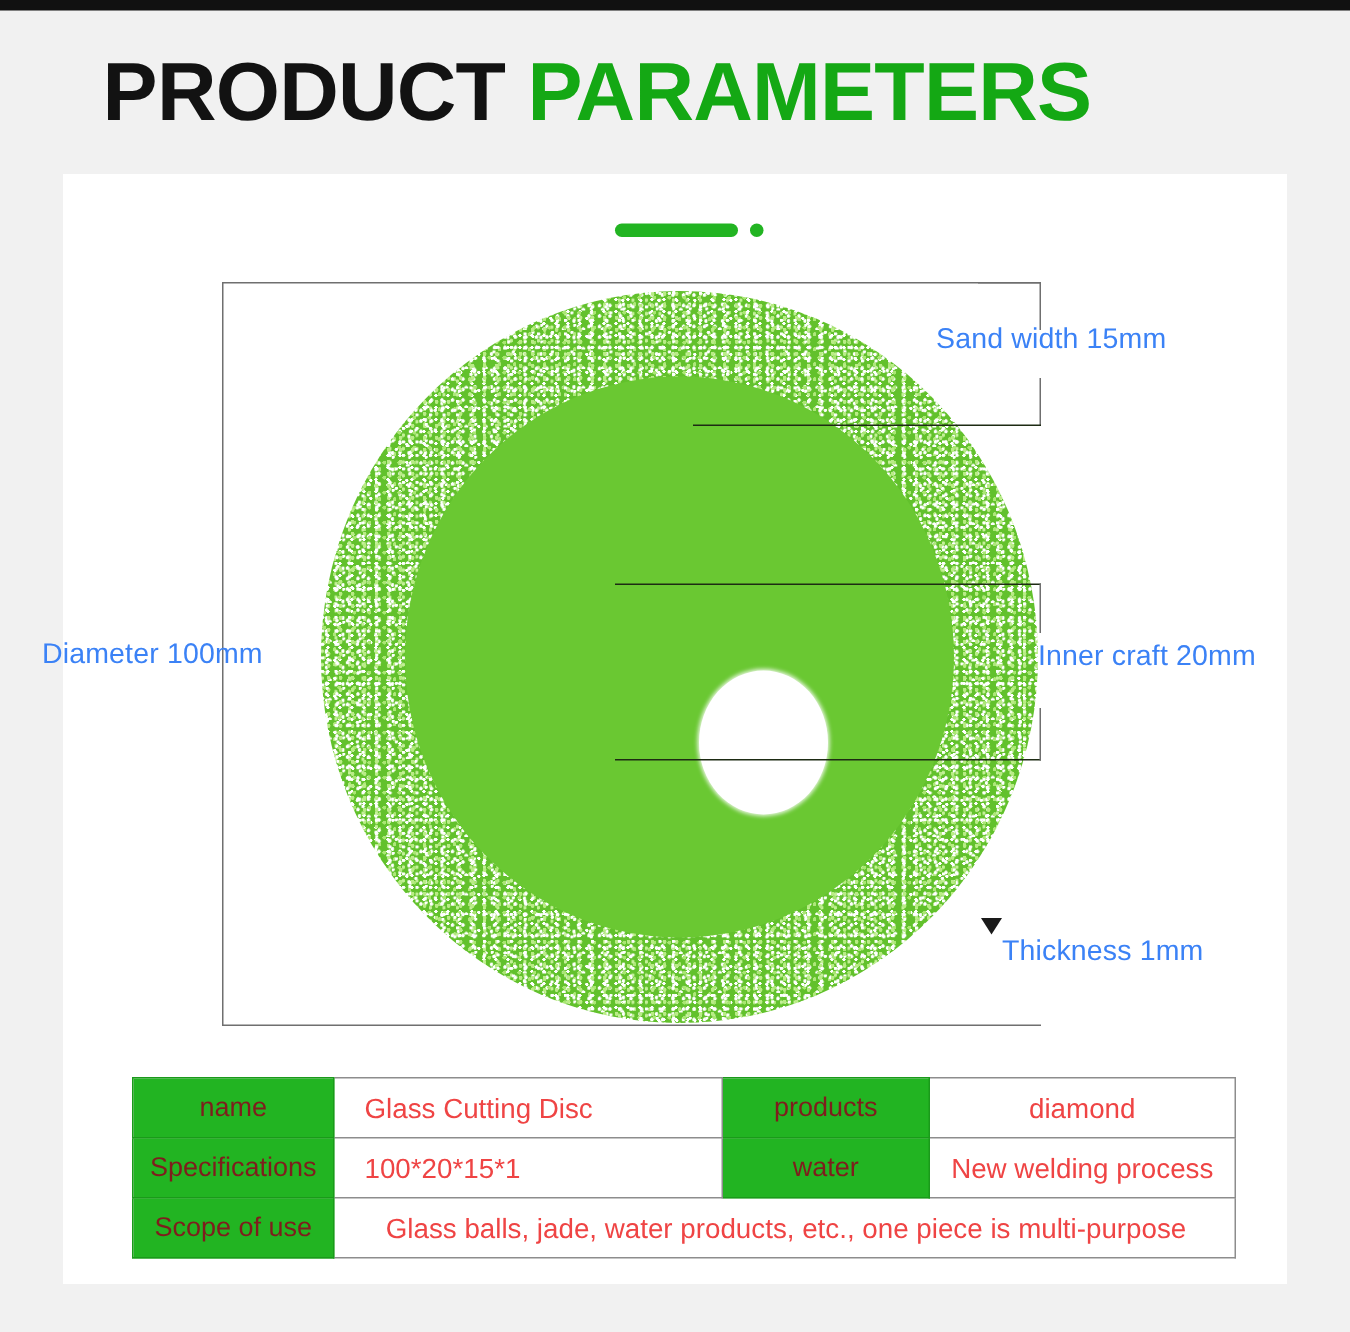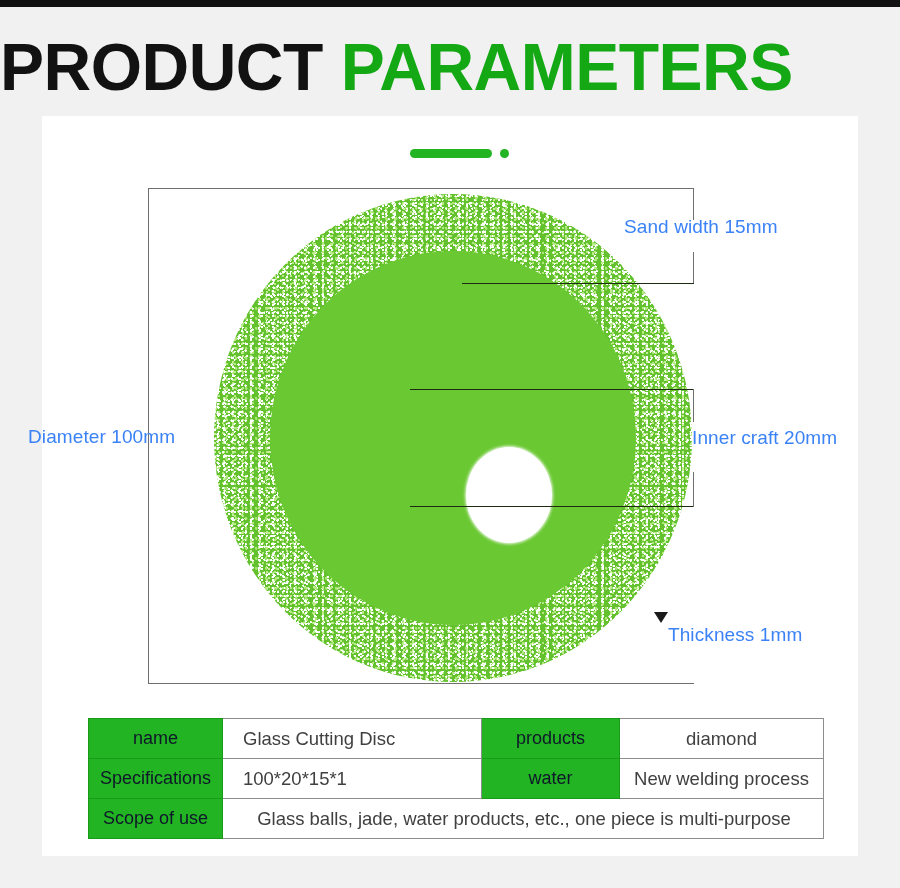--- a/index.html
+++ b/index.html
@@ -23,22 +23,22 @@
     width: 900px;
     height: 7px;
     background: #111111;
   }
 
   
   .title {
     position: absolute;
     left: 0; top: 34px;
     width: 796px;
-    text-align: left;
-    font-size: 66px;
+    text-align: center;
+    font-size: 55px;
     font-weight: bold;
     letter-spacing: -0.5px;
     white-space: nowrap;
     line-height: 1;
   }
   .title .word-product { color: #121212; }
   .title .word-parameters { color: #14a814; }
 
   
   .panel {
@@ -175,29 +175,29 @@
     left: 46px;
     top: 602px;
     width: 736px;
     border-collapse: collapse;
     table-layout: fixed;
   }
   .spec-table td {
     border: 1px solid #8d8d8d;
     height: 39px;
     font-size: 18.5px;
-    color: #404040;
+    color: #ef4444;
     padding: 0 10px;
     background: #ffffff;
     vertical-align: middle;
   }
   .spec-table td.key {
     background: #22b422;
     border-color: #1a9a1a;
-    color: #0f172a;
+    color: #7f1d1d;
     text-align: center;
     padding: 0 4px;
     font-size: 18px;
   }
   .spec-table td.val-left  { text-align: left;   padding-left: 20px; }
   .spec-table td.val-mid   { text-align: center; }
   .spec-table td.val-wide  { text-align: center; padding-left: 12px; }
 </style>
 </head>
 <body>

